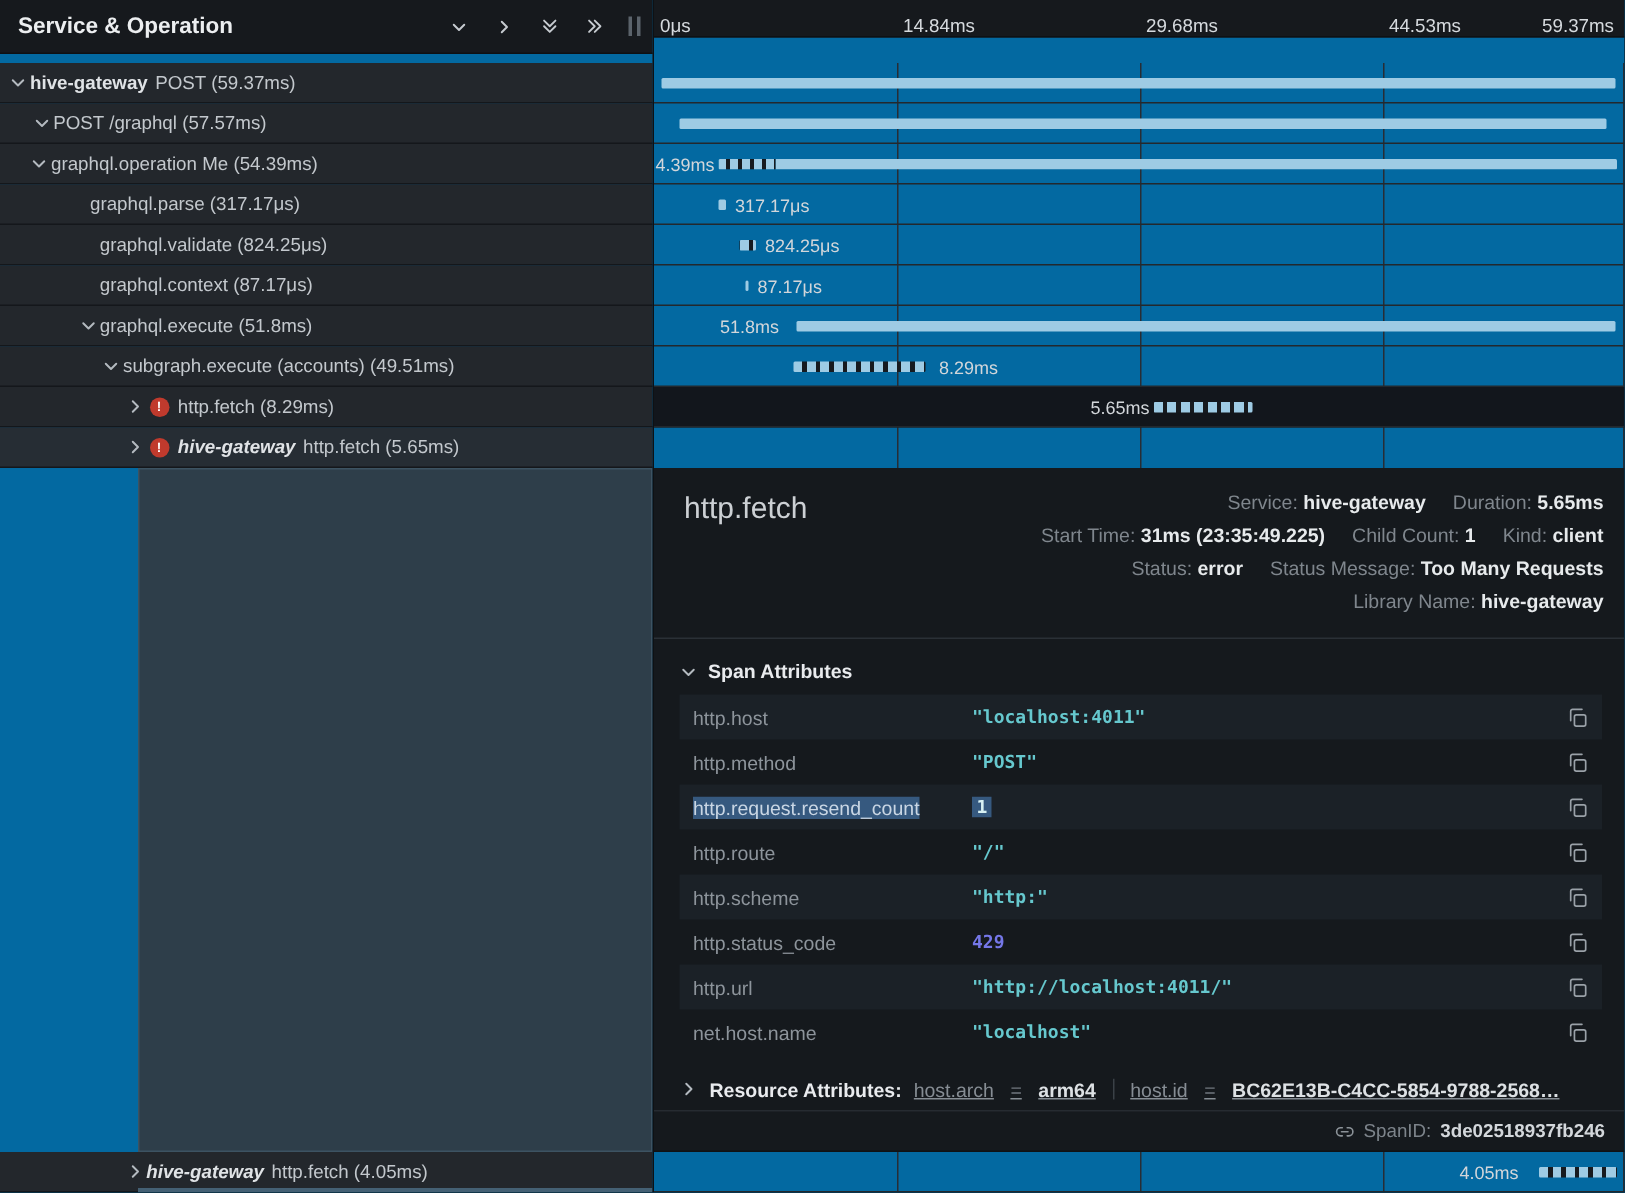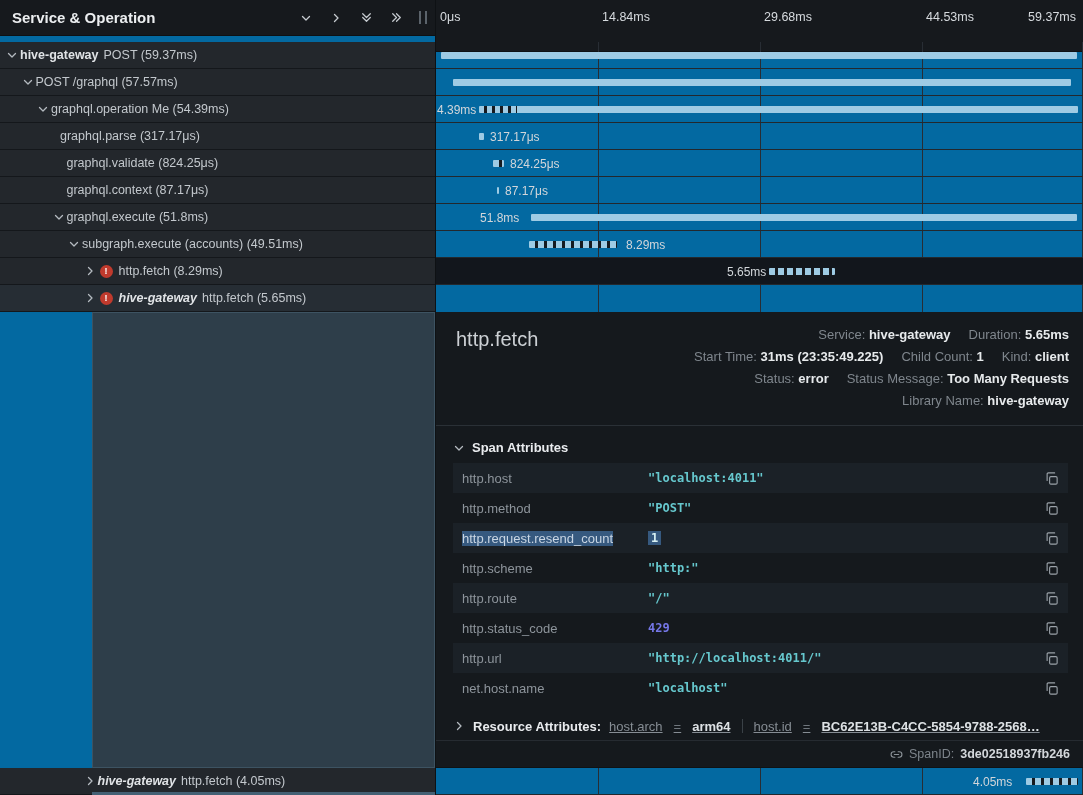--- a/index.html
+++ b/index.html
@@ -25,21 +25,21 @@
             color:#fff;font-size:9px;font-weight:bold;display:flex;align-items:center;justify-content:center;}
   .svc{font-weight:bold;color:#e0e3e6;margin-right:5px;}
   .svc.it{font-style:italic;}
   .lbl{color:#c3c8cd;}
   .expand-box{position:absolute;left:92px;top:312px;width:343px;height:456px;background:var(--expansion);
               border:1px solid #3d5362;box-sizing:border-box;}
   .bottom-tree{position:absolute;left:0;top:768px;width:435px;}
   .bottom-sliver{position:absolute;left:92px;top:792px;width:343px;height:3px;background:#446074;}
   
   .right{position:absolute;left:435px;top:0;width:648px;height:795px;border-left:1px solid #0e1114;box-sizing:content-box;}
-  .tl-header{position:absolute;left:0;top:0;width:648px;height:52px;background:#16191d;border-bottom:1px solid #0e1114;
+  .tl-header{position:absolute;left:0;top:0;width:648px;height:25px;background:#16191d;border-bottom:1px solid #0e1114;
              box-sizing:border-box;font-size:12.5px;color:#d6dade;}
   .tick{position:absolute;top:10px;white-space:nowrap;}
   .tl-body{position:absolute;left:0;top:42px;width:648px;height:270px;}
   .grid{position:absolute;inset:0;}
   .gline{position:absolute;top:0;bottom:0;width:1px;background:#282d34;}
   .rows-host{position:relative;}
   .tl-row{position:relative;height:27px;box-sizing:border-box;border-bottom:1px solid #23282d;cursor:pointer;}
   .tl-row.selected{background:#12161c;}
   .bar{position:absolute;top:10px;height:7px;background:var(--bar);border-radius:1px;cursor:pointer;}
   .bar.striped{background:repeating-linear-gradient(90deg,var(--bar) 0 6px,#161a1f 6px 9px);}
@@ -136,21 +136,21 @@
           <span class="lbl">POST (59.37ms)</span>
         </div>
         <div class="tree-row" style="padding-left: 19.5px;">
           <span class="chev">
             <svg viewBox="0 0 24 24" width="12" height="12" fill="none" stroke="currentColor" stroke-width="2.6" stroke-linecap="round" stroke-linejoin="round">
               <path d="M5 9l7 7 7-7"></path>
             </svg>
           </span>
           <span class="lbl">POST /graphql (57.57ms)</span>
         </div>
-        <div class="tree-row" style="padding-left: 35px;">
+        <div class="tree-row" style="padding-left: 18px;">
           <span class="chev">
             <svg viewBox="0 0 24 24" width="12" height="12" fill="none" stroke="currentColor" stroke-width="2.6" stroke-linecap="round" stroke-linejoin="round">
               <path d="M5 9l7 7 7-7"></path>
             </svg>
           </span>
           <span class="lbl">graphql.operation Me (54.39ms)</span>
         </div>
         <div class="tree-row" style="padding-left: 44px;">
           <span class="chev"></span>
           <span class="lbl">graphql.parse (317.17μs)</span>
@@ -327,34 +327,34 @@
             <span class="copy-btn">
               <span class="i">
                 <svg viewBox="0 0 24 24" width="15" height="15" fill="none" stroke="currentColor" stroke-width="1.8" stroke-linecap="round" stroke-linejoin="round">
                   <rect x="9" y="9" width="12" height="12" rx="2"></rect>
                   <path d="M5 15V5a2 2 0 0 1 2-2h10"></path>
                 </svg>
               </span>
             </span>
           </div>
           <div class="attr-row">
+            <span class="attr-key"><span>http.route</span></span>
+            <span class="attr-val string"><span>"/"</span></span>
+            <span class="copy-btn">
+              <span class="i">
+                <svg viewBox="0 0 24 24" width="15" height="15" fill="none" stroke="currentColor" stroke-width="1.8" stroke-linecap="round" stroke-linejoin="round">
+                  <rect x="9" y="9" width="12" height="12" rx="2"></rect>
+                  <path d="M5 15V5a2 2 0 0 1 2-2h10"></path>
+                </svg>
+              </span>
+            </span>
+          </div>
+          <div class="attr-row">
             <span class="attr-key"><span>http.scheme</span></span>
             <span class="attr-val string"><span>"http:"</span></span>
-            <span class="copy-btn">
-              <span class="i">
-                <svg viewBox="0 0 24 24" width="15" height="15" fill="none" stroke="currentColor" stroke-width="1.8" stroke-linecap="round" stroke-linejoin="round">
-                  <rect x="9" y="9" width="12" height="12" rx="2"></rect>
-                  <path d="M5 15V5a2 2 0 0 1 2-2h10"></path>
-                </svg>
-              </span>
-            </span>
-          </div>
-          <div class="attr-row">
-            <span class="attr-key"><span>http.route</span></span>
-            <span class="attr-val string"><span>"/"</span></span>
             <span class="copy-btn">
               <span class="i">
                 <svg viewBox="0 0 24 24" width="15" height="15" fill="none" stroke="currentColor" stroke-width="1.8" stroke-linecap="round" stroke-linejoin="round">
                   <rect x="9" y="9" width="12" height="12" rx="2"></rect>
                   <path d="M5 15V5a2 2 0 0 1 2-2h10"></path>
                 </svg>
               </span>
             </span>
           </div>
           <div class="attr-row">

